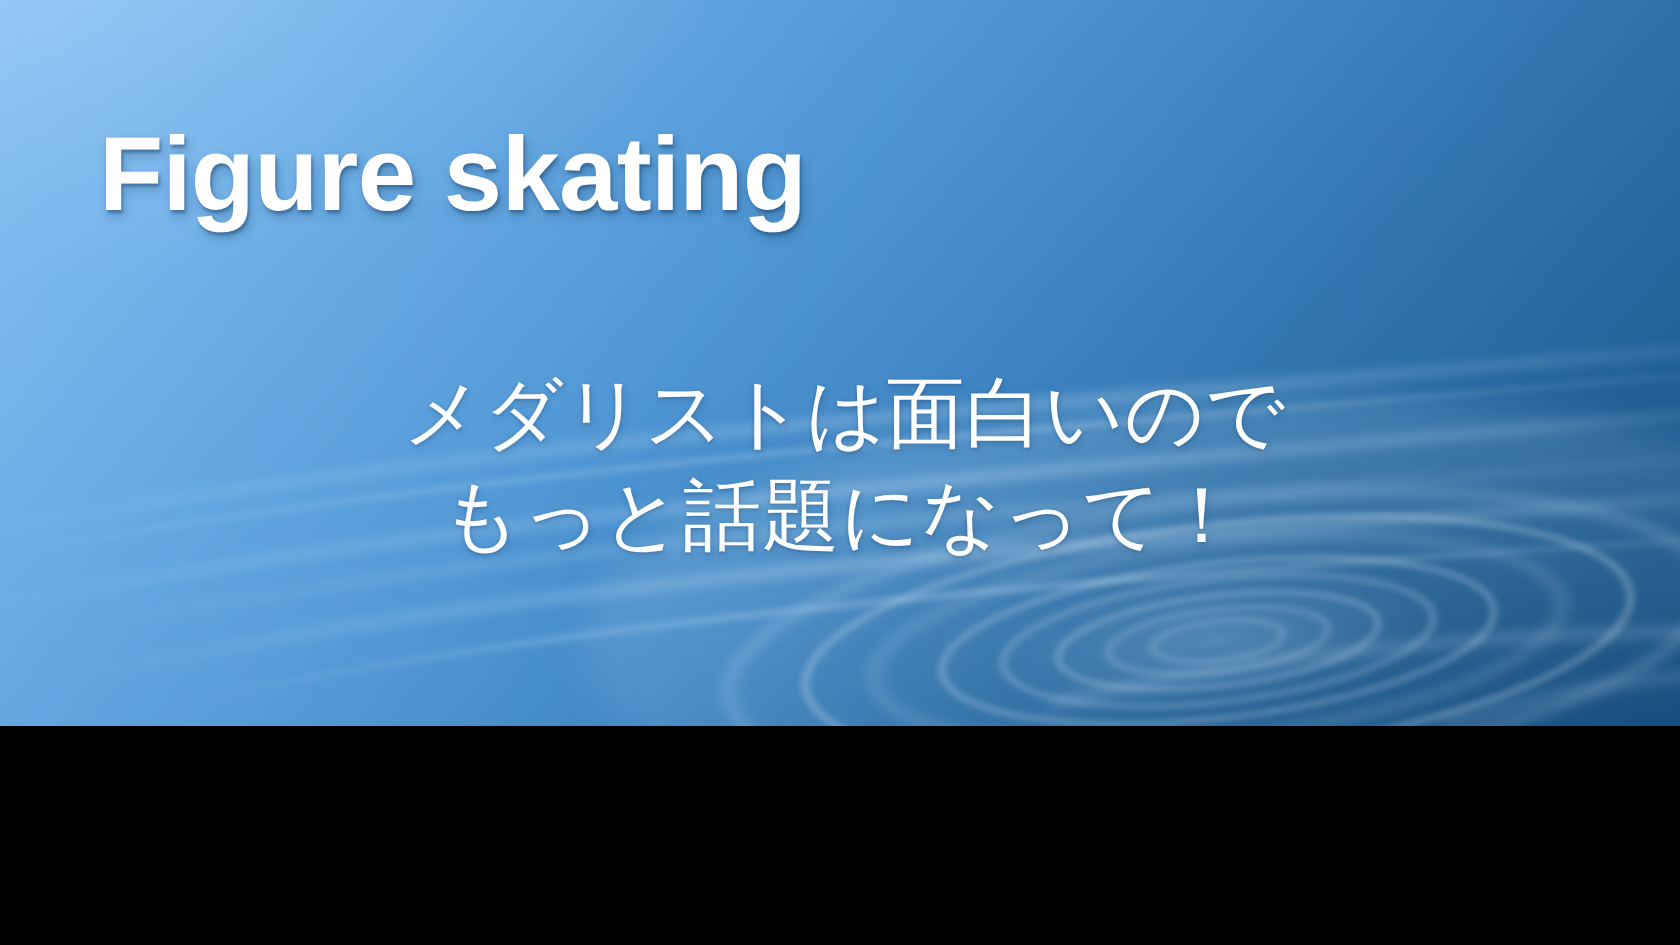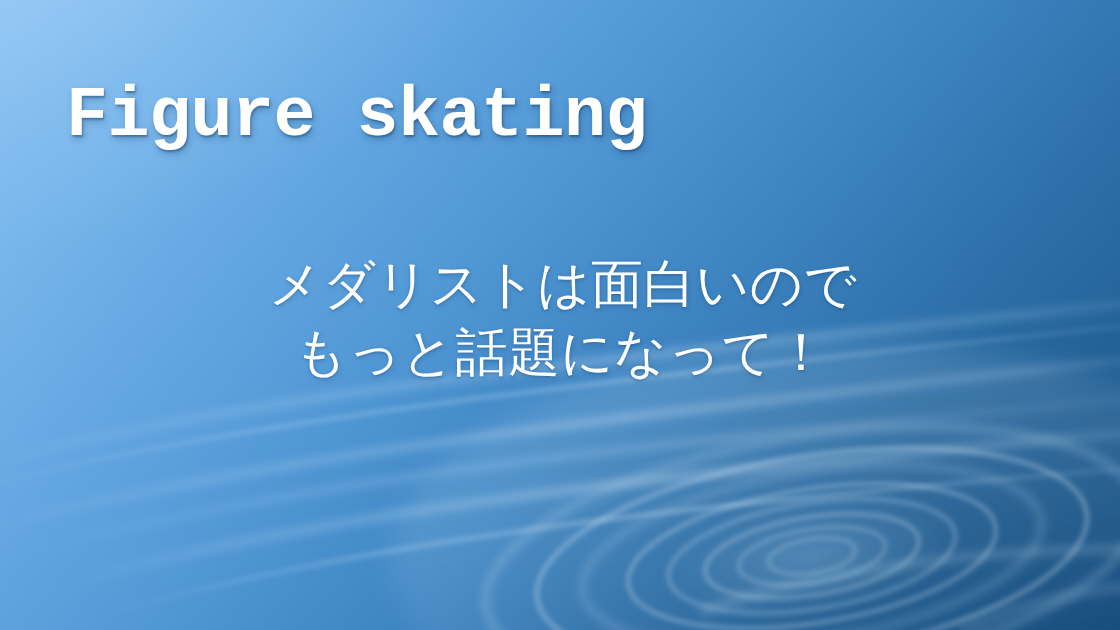--- a/index.html
+++ b/index.html
@@ -5,23 +5,23 @@
 <style>
   html, body {
     margin: 0;
     padding: 0;
     background: #000;
   }
 
   .slide {
     position: relative;
     width: 1120px;
-    height: 630px;
+    height: 484px;
     overflow: hidden;
-    font-family: Liberation Mono, monospace;
+    font-family: Liberation Sans, sans-serif;
     background: #4d7c0f;
   }
 
   
   .bg-base {
     position: absolute;
     inset: 0;
     background: linear-gradient(135deg,
         #7cbaee 0%,
         #6fb1e9 12%,
@@ -88,21 +88,21 @@
       1px 2px 2px rgba(20,60,100,0.42),
       2px 4px 7px rgba(15,50,90,0.26);
     white-space: nowrap;
   }
 
   .body-text {
     position: absolute;
     left: 0;
     right: 0;
     top: 243px;
-    margin: 12px;
+    margin: 0;
     text-align: center;
     font-size: 52px;
     line-height: 1.30;
     font-weight: 400;
     color: #fdfeff;
     letter-spacing: 0.5px;
     text-shadow:
       0px 1px 2px rgba(20,60,100,0.30),
       1px 2px 5px rgba(15,50,90,0.18);
   }

